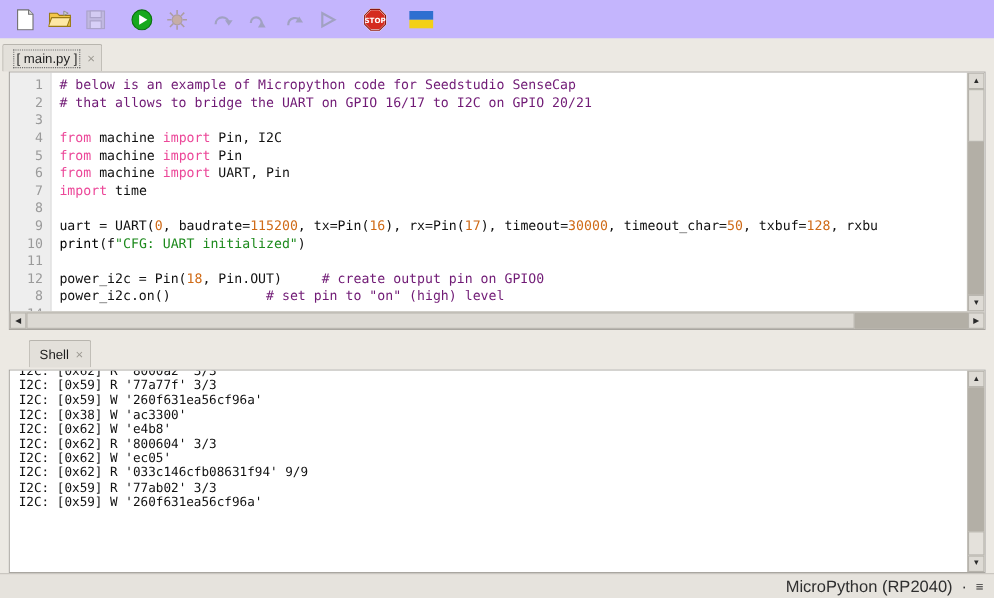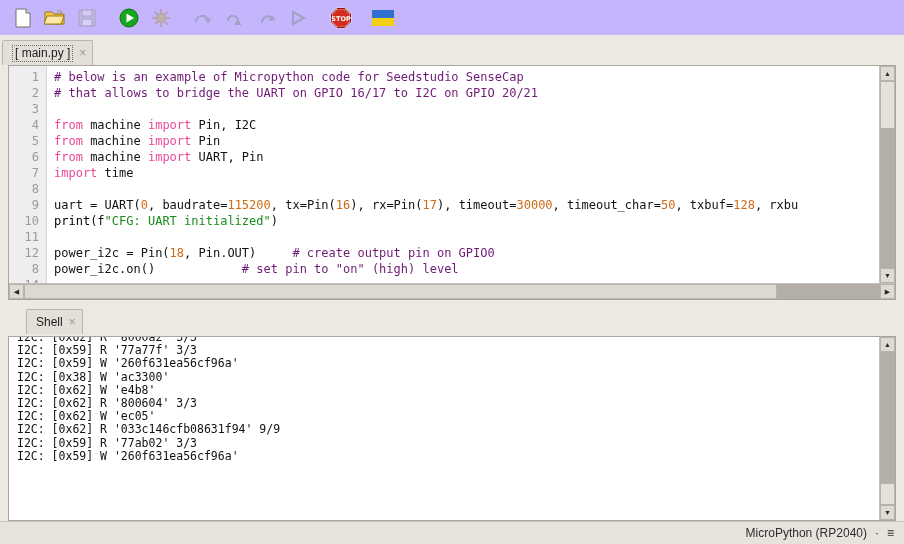--- a/index.html
+++ b/index.html
@@ -223,21 +223,21 @@
   .statusbar {
     height: 22px;
     background: #e6e3dd;
     border-top: 1px solid #c6c3bd;
     display: flex; align-items: center; justify-content: flex-end;
     padding-right: 10px;
     gap: 8px;
     flex: 0 0 auto;
   }
   .status-text {
-    font-size: 12px;
+    font-size: 15px;
     color: #2f2f2f;
   }
   .status-menu { font-size: 12px; color: #2f2f2f; }
 </style>
 </head>
 <body>
 
 <div id="app">
 
 

